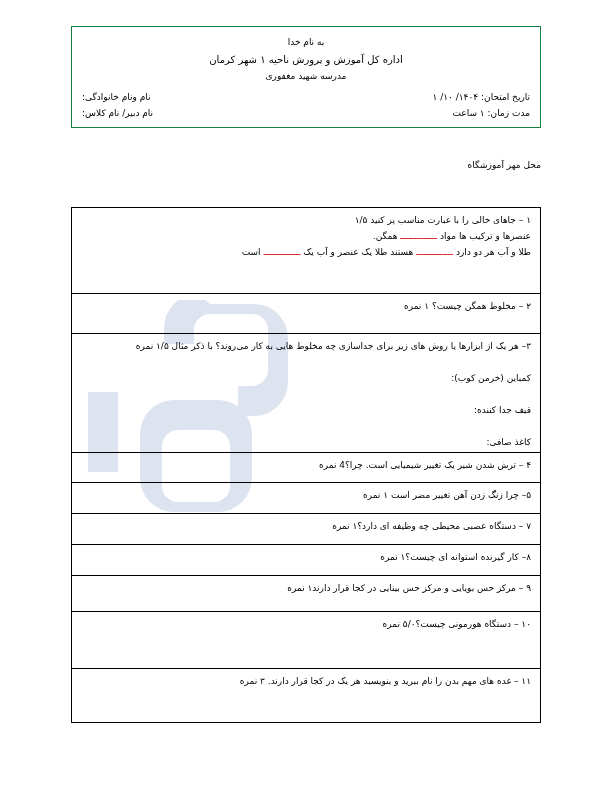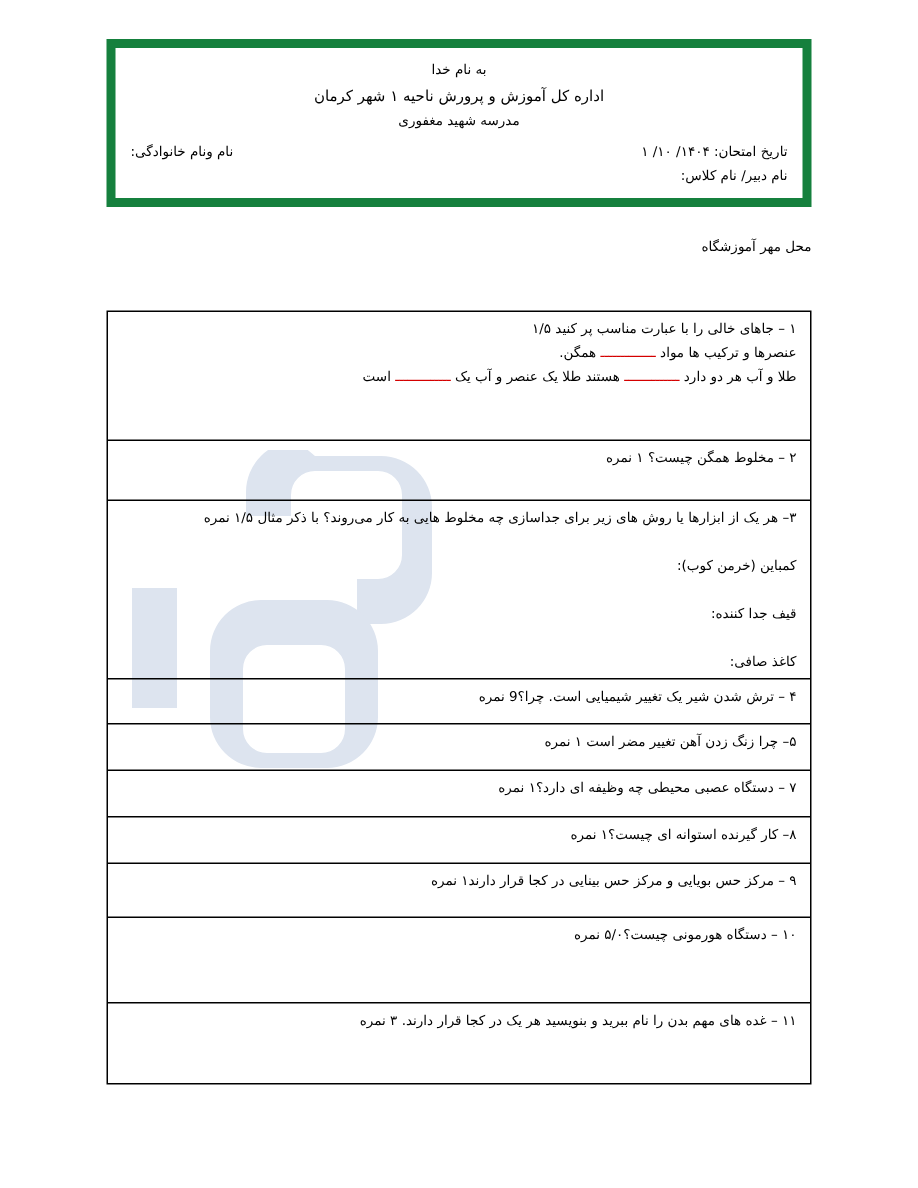--- a/index.html
+++ b/index.html
@@ -36,21 +36,21 @@
     pointer-events: none;
     z-index: 0;
   }
 
   
   .header-table {
     position: absolute;
     left: 71px;
     top: 26px;
     width: 470px;
-    border: 6px solid #15803d;
+    border: 1px solid #15803d;
     box-sizing: border-box;
     padding: 7px 10px 6px 10px;
     z-index: 2;
     background: transparent;
   }
   .hdr-line {
     text-align: center;
     font-size: 9.5px;
     line-height: 17px;
     letter-spacing: 0.2px;
@@ -157,20 +157,24 @@
 
     <div class="hdr-fields">
       <div class="hdr-row">
         <div class="hdr-cell-left">
           <span>تاریخ امتحان:</span>
           <span>۱۴۰۴/ ۱۰/ ۱</span>
         </div>
         <div class="hdr-cell-right">نام ونام خانوادگی:</div>
       </div>
       <div class="hdr-row">
+        <div class="hdr-cell-left">
+          <span>مدت زمان:</span>
+          <span>۱  ساعت</span>
+        </div>
         <div class="hdr-cell-right">نام دبیر/ نام کلاس:</div>
       </div>
     </div>
   </div>
 
   <div class="stamp-note">محل مهر آموزشگاه</div>
 
   <div class="q-table">
 
     <div class="q-row" style="height:86px">
@@ -195,21 +199,21 @@
     </div>
 
     <div class="q-row" style="height:119px">
       <div class="q-text">۳– هر یک از ابزارها یا روش های زیر برای جداسازی چه مخلوط هایی به کار می‌روند؟ با ذکر مثال ۱/۵ نمره</div>
       <div class="q-sub">کمباین (خرمن کوب):</div>
       <div class="q-sub">قیف جدا کننده:</div>
       <div class="q-sub">کاغذ صافی:</div>
     </div>
 
     <div class="q-row" style="height:30px">
-      <div class="q-text">۴ – ترش شدن شیر یک تغییر شیمیایی است. چرا؟9 نمره</div>
+      <div class="q-text">۴ – ترش شدن شیر یک تغییر شیمیایی است. چرا؟4 نمره</div>
       <div class="answer-space"></div>
     </div>
 
     <div class="q-row" style="height:31px">
       <div class="q-text">۵– چرا زنگ زدن آهن تغییر مضر است ۱  نمره</div>
       <div class="answer-space"></div>
     </div>
 
 
     <div class="q-row" style="height:31px">

